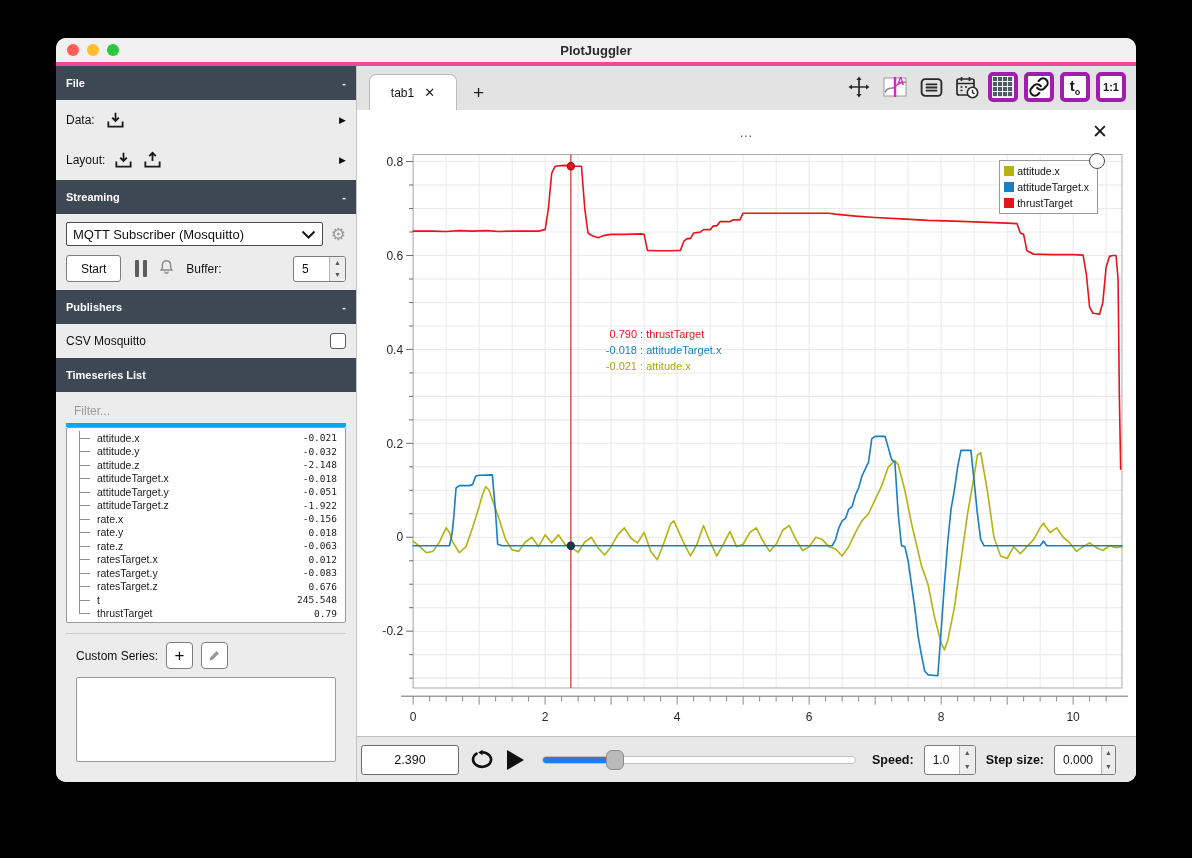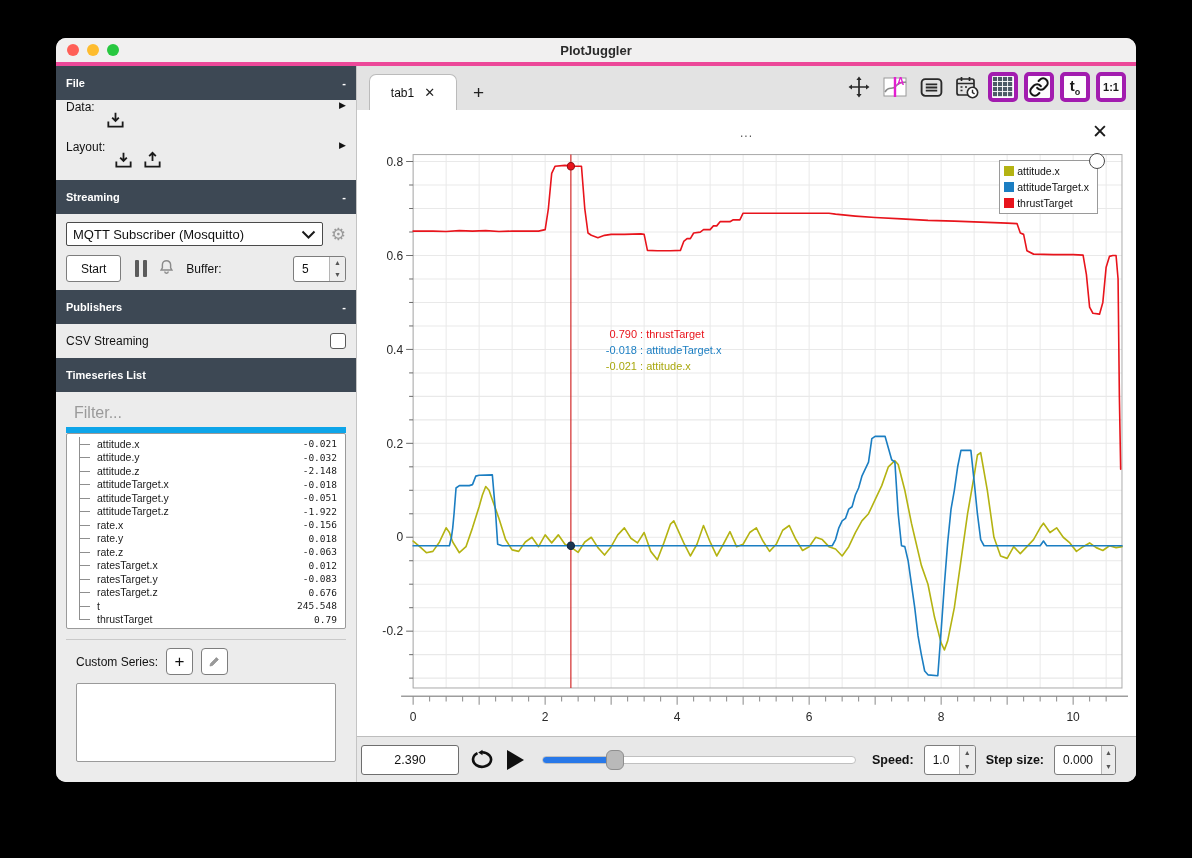--- a/index.html
+++ b/index.html
@@ -16,21 +16,21 @@
   .title{position:absolute;left:0;right:0;text-align:center;font-size:13px;font-weight:bold;color:#2a2a2a;}
   
   .menubar{height:25px;background:#2d2d2d;display:flex;align-items:center;gap:18px;padding:0 12px;flex:none;}
   .menu-item{color:#fff;font-size:12px;cursor:default;}
   .main{flex:1;display:flex;min-height:0;}
   
   .sidebar{width:301px;flex:none;background:#ececec;display:flex;flex-direction:column;border-right:1px solid #c4c4c4;}
   .sec-header{height:34px;background:#3d4854;color:#fff;font-size:11px;font-weight:bold;
               display:flex;align-items:center;justify-content:space-between;padding:0 10px;flex:none;}
   .sec-header .collapse{font-weight:bold;cursor:pointer;}
-  .row{display:flex;padding:0 10px;}
+  .row{display:flex;align-items:center;padding:0 10px;}
   .lbl{font-size:12px;color:#111;}
   .arrow-r{margin-left:auto;font-size:9px;color:#111;}
   .icon-btn{background:none;border:none;padding:0;display:inline-flex;align-items:center;cursor:pointer;}
   .file-body .row{height:40px;}
   .file-body{padding-bottom:0px;}
   
   .stream-body{padding:8px 10px 8px 10px;}
   .combo-row{display:flex;align-items:center;gap:8px;}
   .combo{flex:1;height:24px;background:#fff;border:1.5px solid #4a4a4a;border-radius:2px;
          display:flex;align-items:center;padding:0 6px;font-size:13px;color:#111;}
@@ -43,22 +43,22 @@
   .pausebars span{width:4px;height:17px;background:#5c5c5c;border-radius:1px;}
   .spin{display:flex;align-items:stretch;background:#fff;border:1px solid #7d7d7d;border-radius:3px;height:26px;overflow:hidden;}
   .spin .val{display:flex;align-items:center;padding:0 8px;font-size:12px;color:#111;}
   .spin .arrows{display:flex;flex-direction:column;border-left:1px solid #b5b5b5;width:16px;background:#ededed;}
   .spin .arrows span{flex:1;display:flex;align-items:center;justify-content:center;font-size:7px;color:#555;cursor:pointer;}
   .pub-body{padding:9px 10px;display:flex;align-items:center;}
   .checkbox{width:16px;height:16px;border:1.5px solid #5a5a5a;border-radius:3px;background:#fff;margin-left:auto;position:relative;}
   .checkbox.part::after{content:'';position:absolute;inset:3px;background:#2b2b2b;}
   
   .ts-body{flex:1;display:flex;flex-direction:column;padding:8px 10px 0 10px;min-height:0;}
-  .filter{border:none;outline:none;background:transparent;border-bottom:6px solid #0ea5e9;
-          font-size:16px;padding:4px 8px 5px 8px;color:#222;}
+  .filter{border:none;outline:none;background:transparent;border-bottom:4px solid #0ea5e9;
+          font-size:12px;padding:4px 8px 5px 8px;color:#222;}
   .filter::placeholder{color:#9a9a9a;}
   .count-row{display:flex;align-items:center;margin:12px 2px 10px 2px;}
   .count{font-size:12px;color:#111;position:absolute;left:0;right:0;text-align:center;}
   .count-row .mid{position:relative;flex:1;height:16px;}
   .values-wrap{display:flex;align-items:center;gap:5px;}
   .values-label{font-size:12px;color:#111;}
   .tree-list{height:196px;background:#fff;border:1px solid #9a9a9a;border-radius:2px;overflow:hidden;padding:3px 0 0 12px;}
   .ts-row{display:flex;align-items:center;height:13.5px;}
   .twig{position:relative;width:15px;height:100%;flex:none;}
   .twig::before{content:'';position:absolute;left:0;top:0;bottom:0;border-left:1px solid #8f8f8f;}
@@ -203,21 +203,21 @@
                 </span>
             </div>
           </div>
         </div>
 
         <div class="sec-header">
           <span>Publishers</span>
           <span class="collapse">-</span>
         </div>
         <div class="pub-body">
-          <span class="lbl">CSV Streaming</span>
+          <span class="lbl">CSV Mosquitto</span>
           <span class="checkbox"></span>
         </div>
 
         <div class="sec-header">
           <span>Timeseries List</span>
         </div>
         <div class="ts-body">
           <input class="filter" placeholder="Filter..." style="">
           <div class="tree-list" id="ts-list">
               <div class="ts-row">

